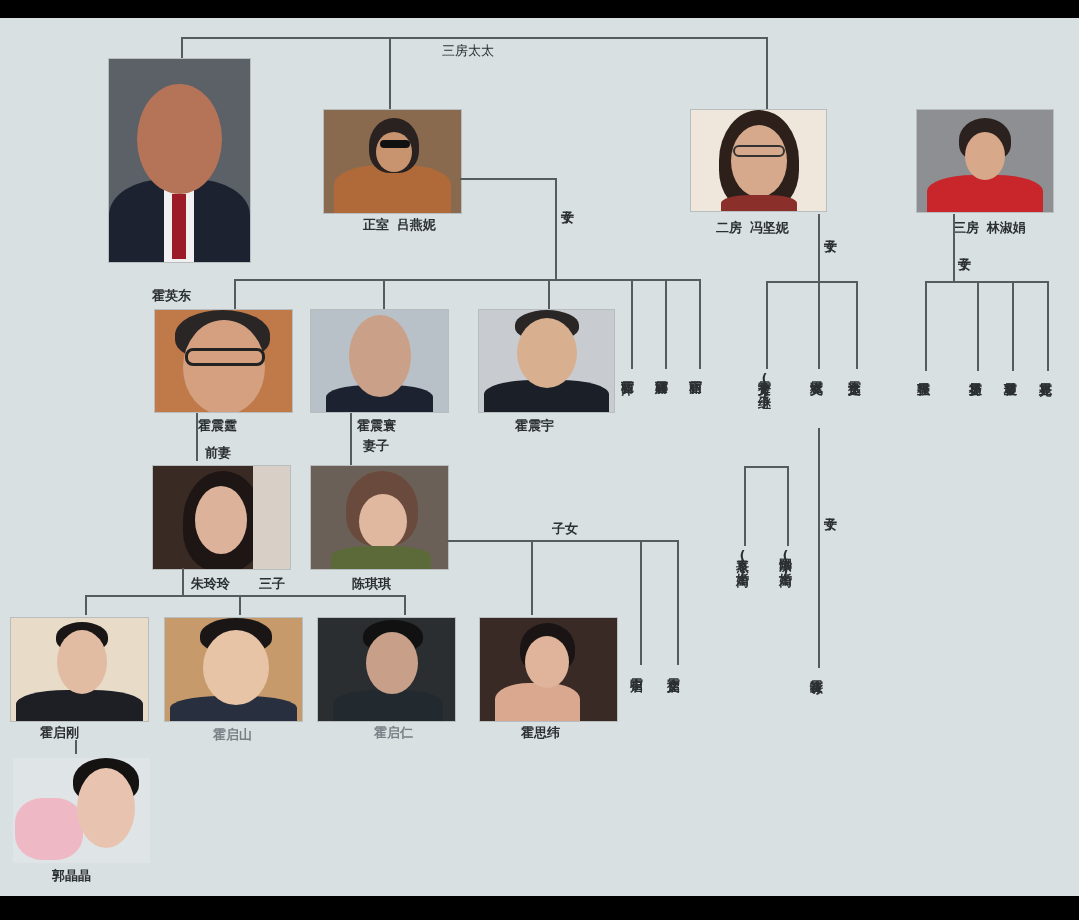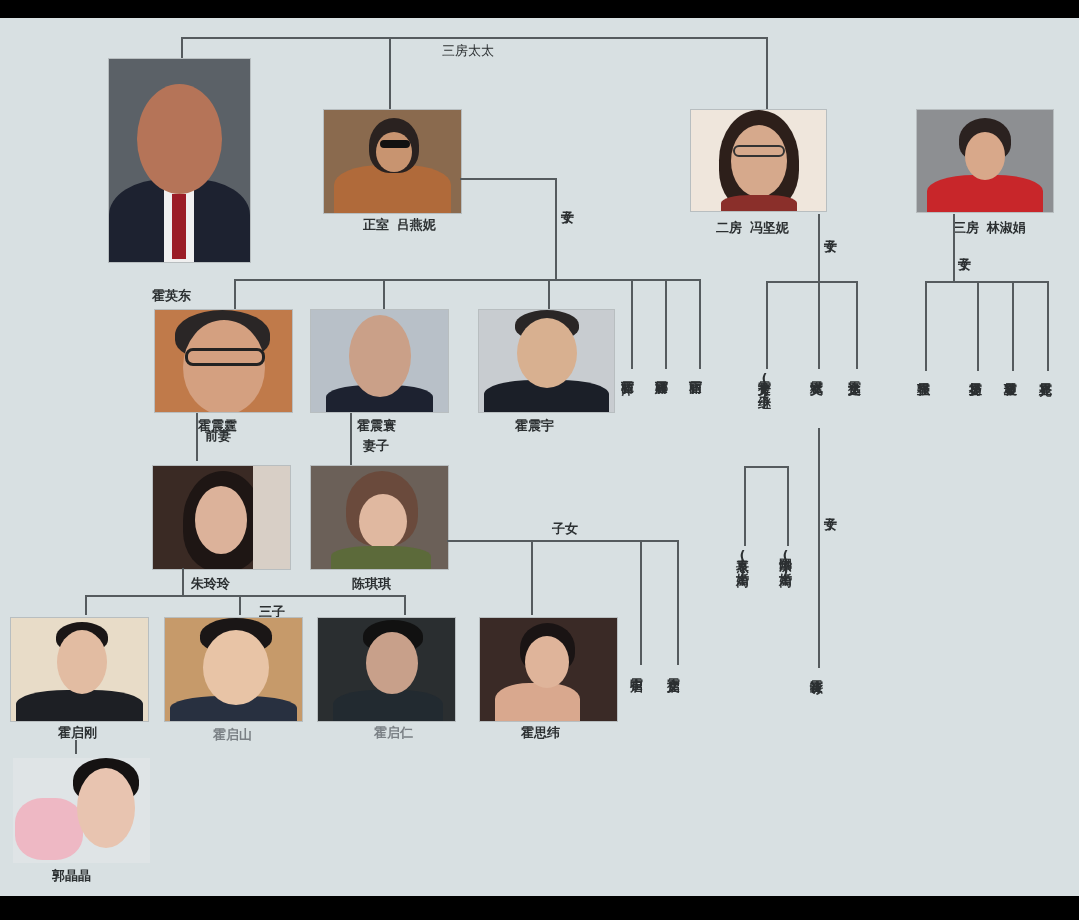--- a/index.html
+++ b/index.html
@@ -79,21 +79,21 @@
     <div class="body" style="left:15px;top:75px;width:107px;height:30px;background:#1d2230;"></div>
     <div class="face" style="left:38px;top:5px;width:62px;height:82px;background:#caa088;"></div>
   </div>
   <div class="photo" style="left:478px;top:291px;width:135px;height:102px;background:#c8ccd0;">
     <div class="body" style="left:5px;top:70px;width:125px;height:35px;background:#1b1f28;"></div>
     <div class="hair" style="left:36px;top:0;width:64px;height:30px;background:#2a2626;"></div>
     <div class="face" style="left:38px;top:8px;width:60px;height:70px;background:#d8b090;"></div>
   </div>
 
   <div class="label" style="left:198px;top:399px;">霍震霆</div>
-  <div class="label" style="left:205px;top:409px;">前妻</div>
+  <div class="label" style="left:205px;top:426px;">前妻</div>
   <div class="label" style="left:357px;top:399px;">霍震寰</div>
   <div class="label" style="left:363px;top:419px;">妻子</div>
   <div class="label" style="left:515px;top:399px;">霍震宇</div>
 
   <div class="vlabel" style="left:620px;top:353px;">霍丽萍</div>
   <div class="vlabel" style="left:654px;top:353px;">霍丽娜</div>
   <div class="vlabel" style="left:688px;top:353px;">霍丽丽</div>
 
   <div class="line v" style="left:196px;top:395px;height:48px;"></div>
   <div class="line v" style="left:350px;top:395px;height:48px;"></div>
@@ -103,21 +103,21 @@
     <div class="face" style="left:42px;top:20px;width:52px;height:68px;background:#dcb29a;"></div>
     <div style="position:absolute;left:100px;top:0;width:37px;height:103px;background:#d8cfc6;"></div>
   </div>
   <div class="photo" style="left:310px;top:447px;width:137px;height:103px;background:#6b6058;">
     <div class="hair" style="left:35px;top:5px;width:72px;height:75px;background:#6a4a3c;"></div>
     <div class="face" style="left:48px;top:28px;width:48px;height:55px;background:#e0b8a0;"></div>
     <div class="body" style="left:20px;top:80px;width:100px;height:25px;background:#5c6a3a;"></div>
   </div>
 
   <div class="label" style="left:191px;top:557px;">朱玲玲</div>
-  <div class="label" style="left:259px;top:557px;margin-top:28px;">三子</div>
+  <div class="label" style="left:259px;top:557px;">三子</div>
   <div class="label" style="left:352px;top:557px;">陈琪琪</div>
 
   <div class="line v" style="left:182px;top:550px;height:28px;"></div>
   <div class="line h" style="left:85px;top:577px;width:320px;"></div>
   <div class="line v" style="left:85px;top:577px;height:20px;"></div>
   <div class="line v" style="left:239px;top:577px;height:20px;"></div>
   <div class="line v" style="left:404px;top:577px;height:20px;"></div>
 
   <div class="line v" style="left:350px;top:430px;height:17px;"></div>
   <div class="line h" style="left:447px;top:522px;width:232px;"></div>
@@ -140,21 +140,21 @@
     <div class="body" style="left:15px;top:72px;width:110px;height:35px;background:#222a30;"></div>
     <div class="hair" style="left:45px;top:2px;width:60px;height:32px;background:#111;"></div>
     <div class="face" style="left:48px;top:14px;width:52px;height:62px;background:#c8a08a;"></div>
   </div>
   <div class="photo" style="left:479px;top:599px;width:137px;height:103px;background:#3a2a26;">
     <div class="body" style="left:15px;top:65px;width:85px;height:40px;background:#d9a88e;"></div>
     <div class="hair" style="left:40px;top:5px;width:55px;height:50px;background:#1a1414;"></div>
     <div class="face" style="left:45px;top:18px;width:44px;height:52px;background:#dfb49a;"></div>
   </div>
 
-  <div class="label" style="left:58px;top:706px;">霍启刚</div>
+  <div class="label" style="left:40px;top:706px;">霍启刚</div>
   <div class="label faded" style="left:213px;top:708px;">霍启山</div>
   <div class="label faded" style="left:374px;top:706px;">霍启仁</div>
   <div class="label" style="left:521px;top:706px;">霍思纬</div>
 
   <div class="vlabel" style="left:629px;top:650px;">霍启中</div>
   <div class="vlabel" style="left:666px;top:650px;">霍启文</div>
 
   <div class="line v" style="left:75px;top:722px;height:14px;"></div>
   <div class="photo" style="left:13px;top:740px;width:137px;height:105px;background:#dfe4e6;border:none;">
     <div style="position:absolute;left:2px;top:40px;width:68px;height:62px;background:#eeb8c4;border-radius:40%;"></div>

